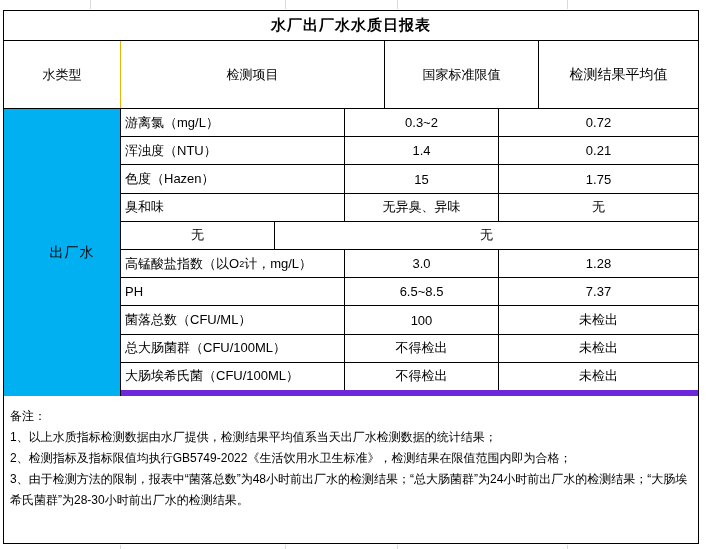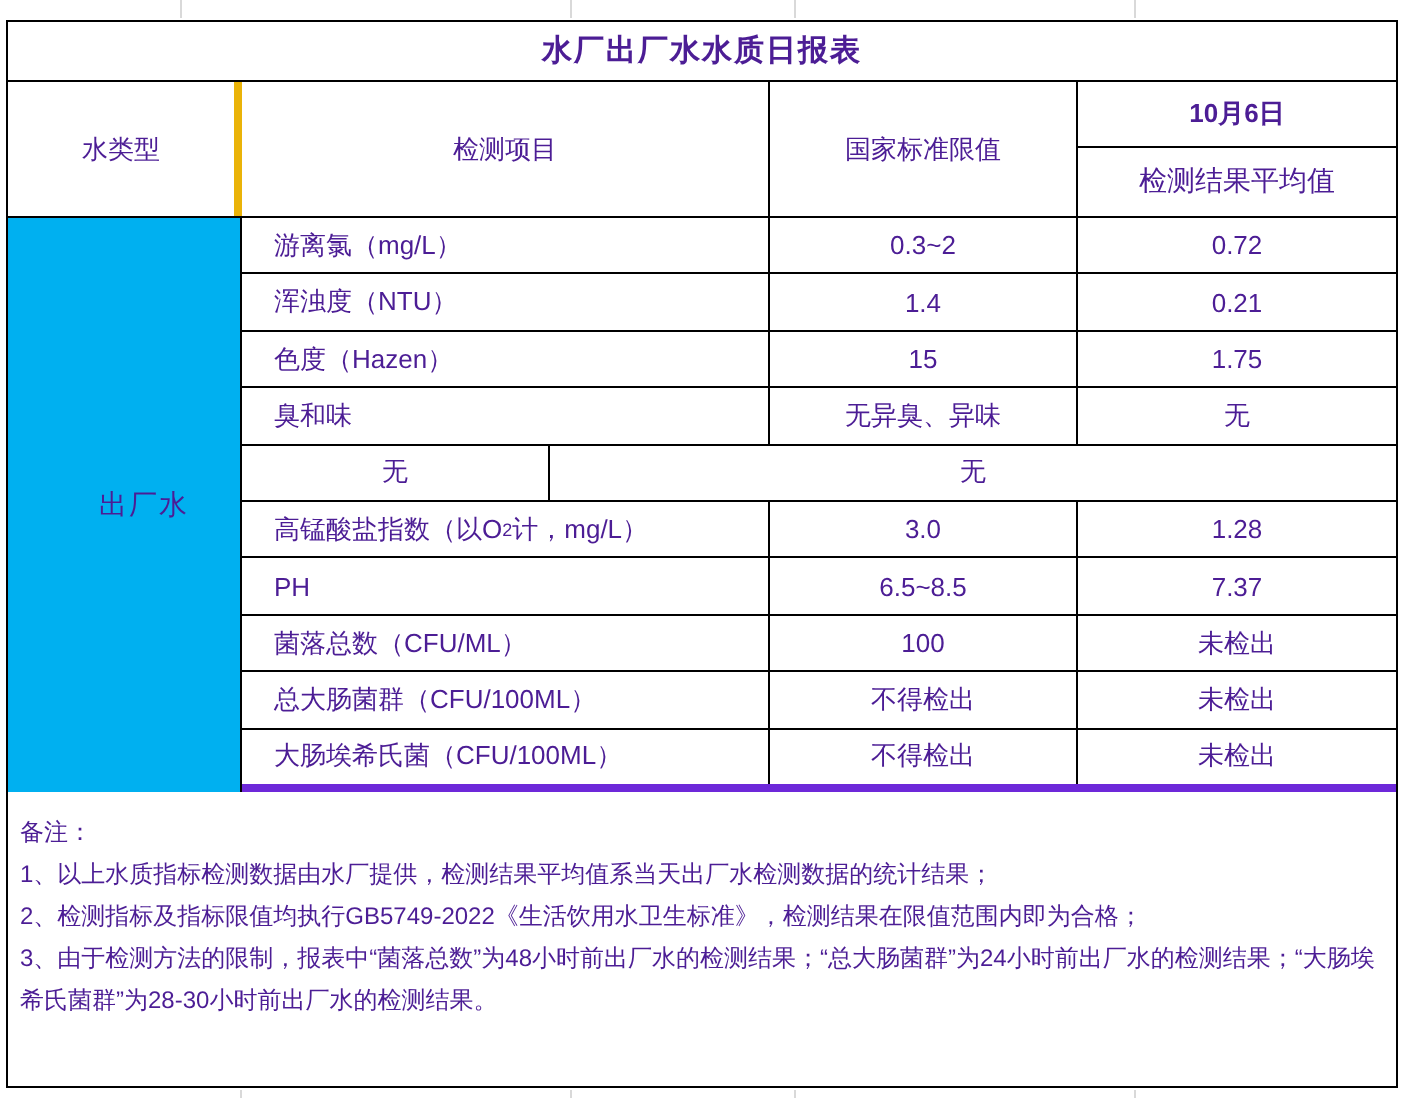--- a/index.html
+++ b/index.html
@@ -1,53 +1,53 @@
 <!DOCTYPE html>
 <html><head>
 <meta charset="utf-8">
 <style>
   html,body{margin:0;padding:0;background:#fff;}
   .sheet{
     position:relative;width:706px;height:549px;background:#ffffff;
-    font-family:"Liberation Sans","DejaVu Sans",sans-serif;color:#4c1d95;overflow:hidden;
+    font-family:"Liberation Sans","DejaVu Sans",sans-serif;color:#000000;overflow:hidden;
   }
   .gridline{position:absolute;width:1px;background:#d9d9d9;}
   .gl-top{top:0;height:9px;}
   .gl-bottom{top:545px;height:4px;}
 
   .tbl{
     position:absolute;left:3px;top:10px;width:696px;height:534px;
     border:1px solid #000;box-sizing:border-box;display:flex;flex-direction:column;
     background:#fff;
   }
   .title-row{
     height:29px;flex:0 0 29px;border-bottom:1px solid #000;
     display:flex;align-items:center;justify-content:center;
     font-weight:bold;font-size:15px;letter-spacing:1px;
   }
   .header-row{height:67px;flex:0 0 67px;border-bottom:1px solid #000;display:flex;}
   .hcell{display:flex;align-items:center;justify-content:center;font-size:13px;box-sizing:border-box;}
-  .hc1{width:117px;border-right:4px solid #eab308;}
+  .hc1{width:117px;border-right:1px solid #eab308;}
   .hc2{width:264px;border-right:1px solid #000;}
   .hc3{width:154px;border-right:1px solid #000;}
   .hc4{flex:1;display:flex;flex-direction:column;}
   .hc4-top{flex:0 0 32px;border-bottom:1px solid #000;display:flex;align-items:center;justify-content:center;font-weight:bold;font-size:13px;}
   .hc4-bottom{flex:1;display:flex;align-items:center;justify-content:center;font-size:14px;}
 
   .body-block{flex:0 0 287px;display:flex;}
   .merged-cell{
     width:117px;box-sizing:border-box;border-right:1px solid #000;
     display:flex;align-items:center;justify-content:center;
     font-size:14px;letter-spacing:1px;
   }
   .data-rows{flex:1;display:flex;flex-direction:column;}
   .drow{flex:1;display:flex;border-bottom:1px solid #000;box-sizing:border-box;}
-  .drow:last-child{border-bottom:4px solid #6d28d9;}
+  .drow:last-child{border-bottom:6px solid #6d28d9;}
   .dcell{display:flex;align-items:center;font-size:13px;box-sizing:border-box;}
-  .c-item{width:264px;border-right:1px solid #000;padding-left:16px;}
+  .c-item{width:224px;border-right:1px solid #000;padding-left:4px;}
   .c-limit{width:154px;border-right:1px solid #000;justify-content:center;text-align:center;}
   .c-result{flex:1;justify-content:center;text-align:right;}
   sub{font-size:9px;line-height:0;}
 
   .notes{
     flex:1;padding:10px 6px 4px 6px;font-size:12px;line-height:21px;box-sizing:border-box;
   }
   .note-line{white-space:pre-wrap;}
 </style>
 </head>
@@ -66,21 +66,20 @@
 
   <div class="tbl">
 
     <div class="title-row">水厂出厂水水质日报表</div>
 
     <div class="header-row">
       <div class="hcell hc1">水类型</div>
       <div class="hcell hc2">检测项目</div>
       <div class="hcell hc3">国家标准限值</div>
       <div class="hc4">
-        <div class="hc4-top">10月6日</div>
         <div class="hc4-bottom">检测结果平均值</div>
       </div>
     </div>
 
     <div class="body-block">
       <div class="merged-cell" style="background: rgb(0, 176, 240); padding-left: 20px;">出厂水</div>
 
       <div class="data-rows">
         <div class="drow">
           <div class="dcell c-item">游离氯（mg/L）</div>

